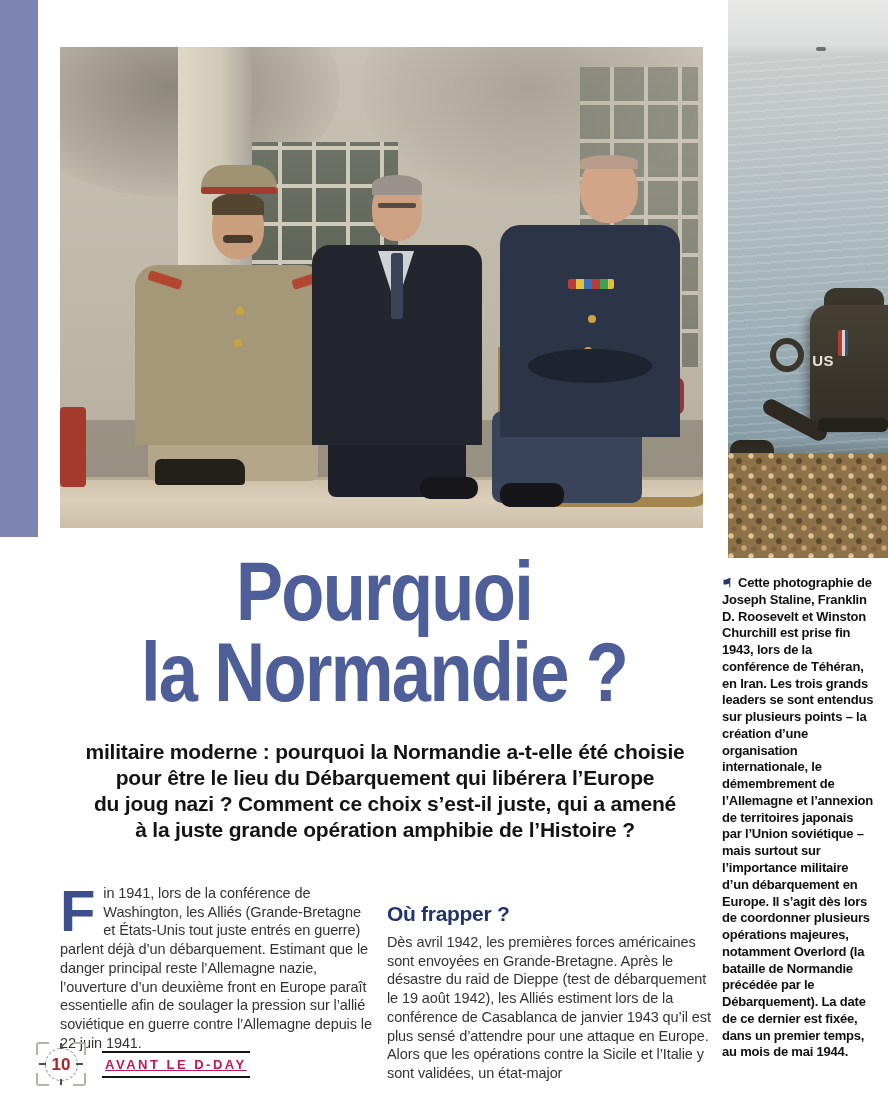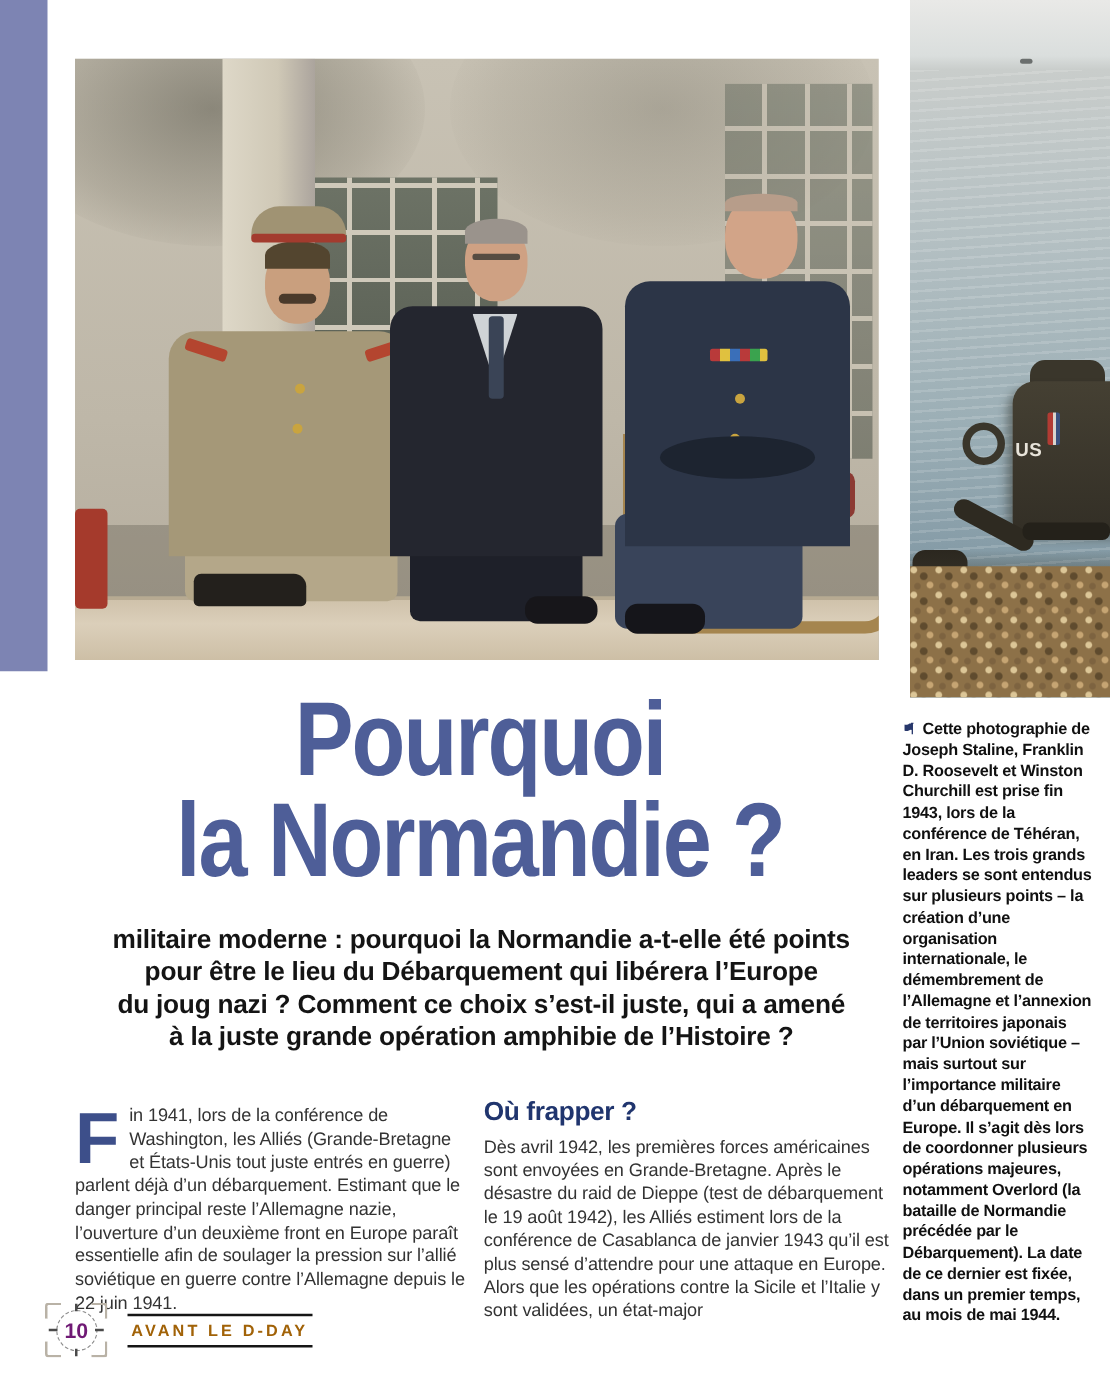--- a/index.html
+++ b/index.html
@@ -88,42 +88,42 @@
   .vehicle-foot{position:absolute;right:114px;top:440px;width:44px;height:30px;background:#2b271f;border-radius:10px;}
   .vehicle-wheelline{position:absolute;right:0px;top:418px;width:70px;height:14px;background:#24211a;border-radius:6px;}
 
   
   .title{position:absolute;left:60px;top:551px;width:648px;text-align:center;color:#4e5e98;
     font-weight:bold;font-size:84px;line-height:.97;letter-spacing:-2px;transform:scaleX(.84);transform-origin:50% 0;}
   .intro{position:absolute;left:70px;top:739px;width:630px;text-align:center;color:#141414;
     font-weight:bold;font-size:21px;line-height:1.235;letter-spacing:-.2px;}
   .col{position:absolute;color:#333;font-size:14.5px;line-height:1.29;letter-spacing:-.1px;text-align:left;}
   .col-1{left:60px;top:884px;width:313px;}
-  .col-2{left:387px;top:876px;width:326px;}
+  .col-2{left:387px;top:900px;width:326px;}
   .dropcap{float:left;color:#3d4f8a;font-weight:bold;font-size:58px;line-height:.8;padding:4px 8px 0 0;}
   .subhead{color:#20356e;font-weight:bold;font-size:21px;letter-spacing:-.3px;margin:0 0 6px 0;}
   .caption{position:absolute;left:722px;top:575px;width:154px;color:#101010;font-weight:bold;
     font-size:13px;line-height:1.29;letter-spacing:-.2px;}
   .flag-icon{color:#27376b;display:inline-block;transform:scaleX(-1);font-size:12px;margin-right:2px;}
 
   
   .footer{position:absolute;left:36px;top:1040px;height:48px;display:flex;align-items:center;gap:16px;}
   .badge{position:relative;width:50px;height:44px;}
   .corner{position:absolute;width:11px;height:11px;border:2px solid #b9b2a6;}
   .c-tl{left:0;top:0;border-right:none;border-bottom:none;border-radius:3px 0 0 0;}
   .c-tr{right:0;top:0;border-left:none;border-bottom:none;border-radius:0 3px 0 0;}
   .c-bl{left:0;bottom:0;border-right:none;border-top:none;border-radius:0 0 0 3px;}
   .c-br{right:0;bottom:0;border-left:none;border-top:none;border-radius:0 0 3px 0;}
   .dash-circle{position:absolute;left:9px;top:6px;width:31px;height:31px;border:1.5px dashed #8f8f8f;border-radius:50%;}
   .tick{position:absolute;background:#4a4a4a;}
   .t-l{left:3px;top:21px;width:7px;height:2px;} .t-r{right:3px;top:21px;width:7px;height:2px;}
   .t-t{left:24px;top:1px;width:2px;height:6px;} .t-b{left:24px;bottom:1px;width:2px;height:6px;}
-  .page-num{position:absolute;left:0;top:13px;width:50px;text-align:center;font-weight:bold;font-size:17px;color:#701a75;}
+  .page-num{position:absolute;left:0;top:13px;width:50px;text-align:center;font-weight:bold;font-size:17px;color:#b91c1c;}
   .section-label{border-top:2.5px solid #151515;border-bottom:2.5px solid #151515;padding:4px 3px;
-    font-weight:bold;font-size:13px;letter-spacing:2.5px;color:#a16207;}
+    font-weight:bold;font-size:13px;letter-spacing:2.5px;color:#be185d;text-decoration:underline;}
 </style>
 </head>
 <body>
 
 <div id="page">
 
   <div class="accent-bar"></div>
 
   <div class="photo-main">
     <div class="arch-shadow arch-a"></div>
@@ -184,21 +184,21 @@
     <div class="shoreline"></div>
     <div class="beach-pebbles"></div>
   </div>
 
   <div class="title">
     <div>Pourquoi</div>
     <div>la Normandie ?</div>
   </div>
 
   <div class="intro">
-    <div>militaire moderne : pourquoi la Normandie a-t-elle été points</div>
+    <div>militaire moderne : pourquoi la Normandie a-t-elle été choisie</div>
     <div>pour être le lieu du Débarquement qui libérera l’Europe</div>
     <div>du joug nazi ? Comment ce choix s’est-il juste, qui a amené</div>
     <div>à la juste grande opération amphibie de l’Histoire ?</div>
   </div>
 
   <div class="col col-1">
     <span class="dropcap">F</span><span>in 1941, lors de la conférence de Washington, les Alliés (Grande-Bretagne et États-Unis tout juste entrés en guerre) parlent déjà d’un débarquement. Estimant que le danger principal reste l’Allemagne nazie, l’ouverture d’un deuxième front en Europe paraît essentielle afin de soulager la pression sur l’allié soviétique en guerre contre l’Allemagne depuis le 22 juin 1941.</span>
   </div>
 
   <div class="col col-2">

